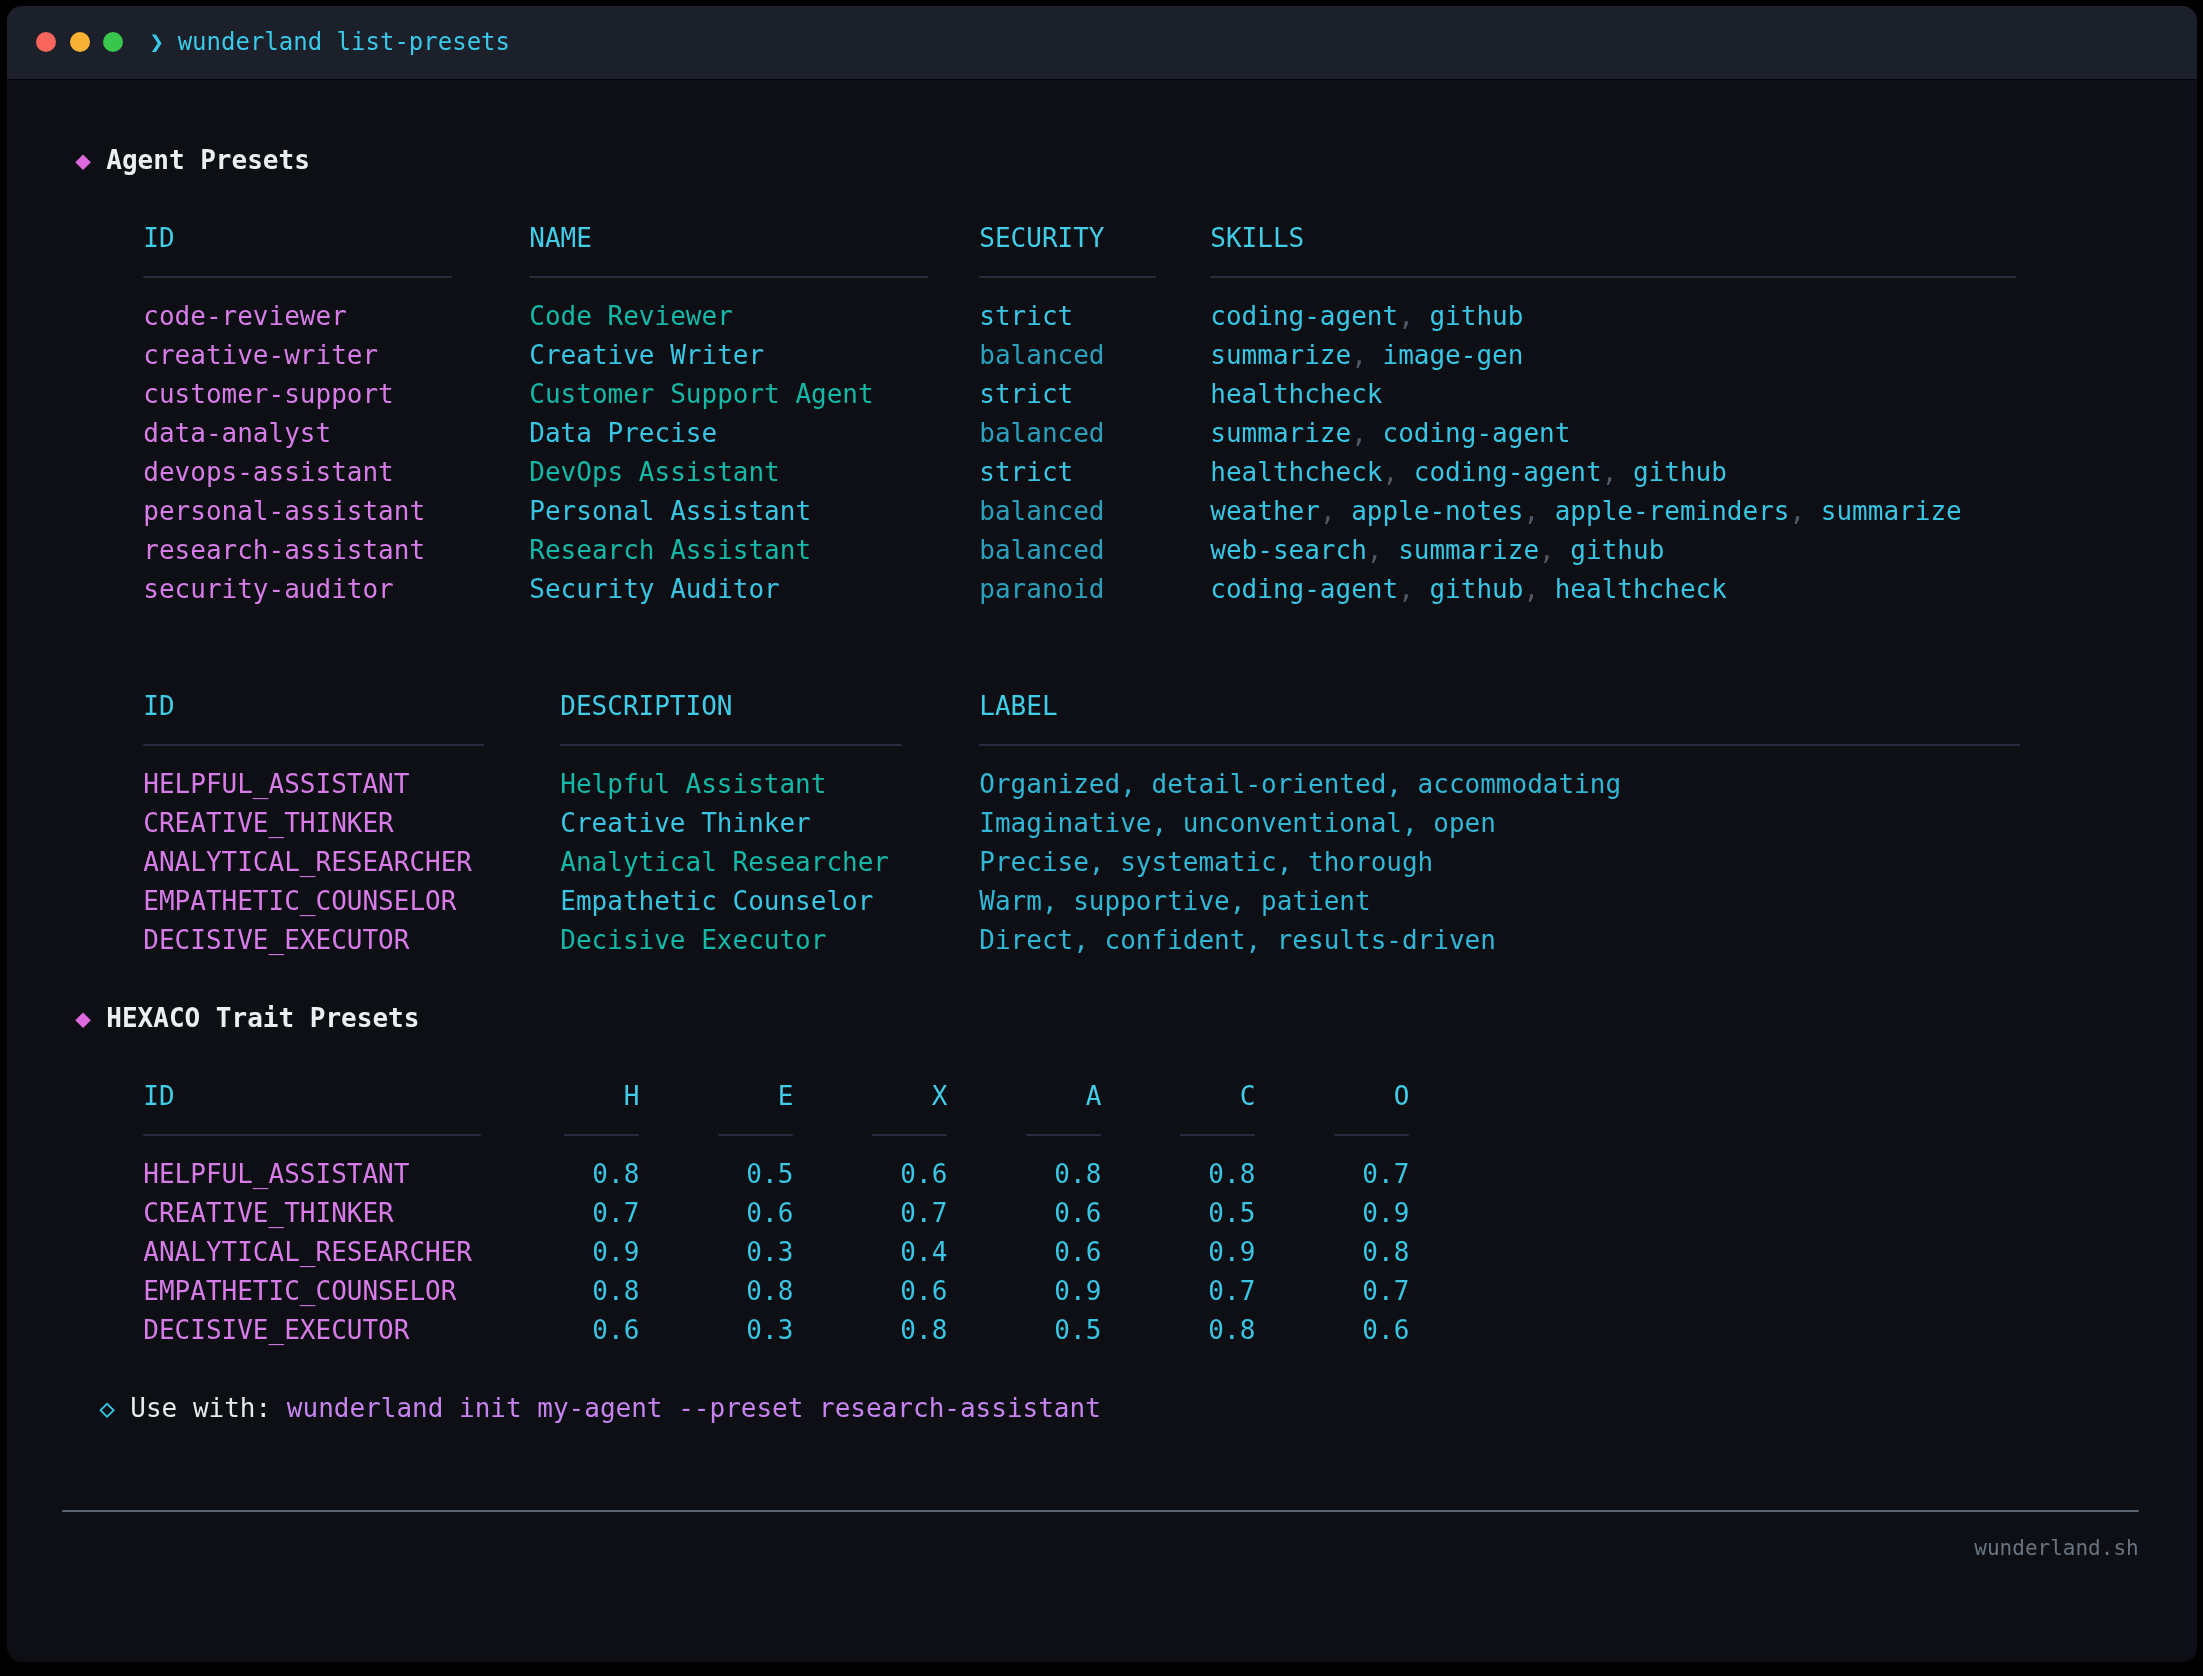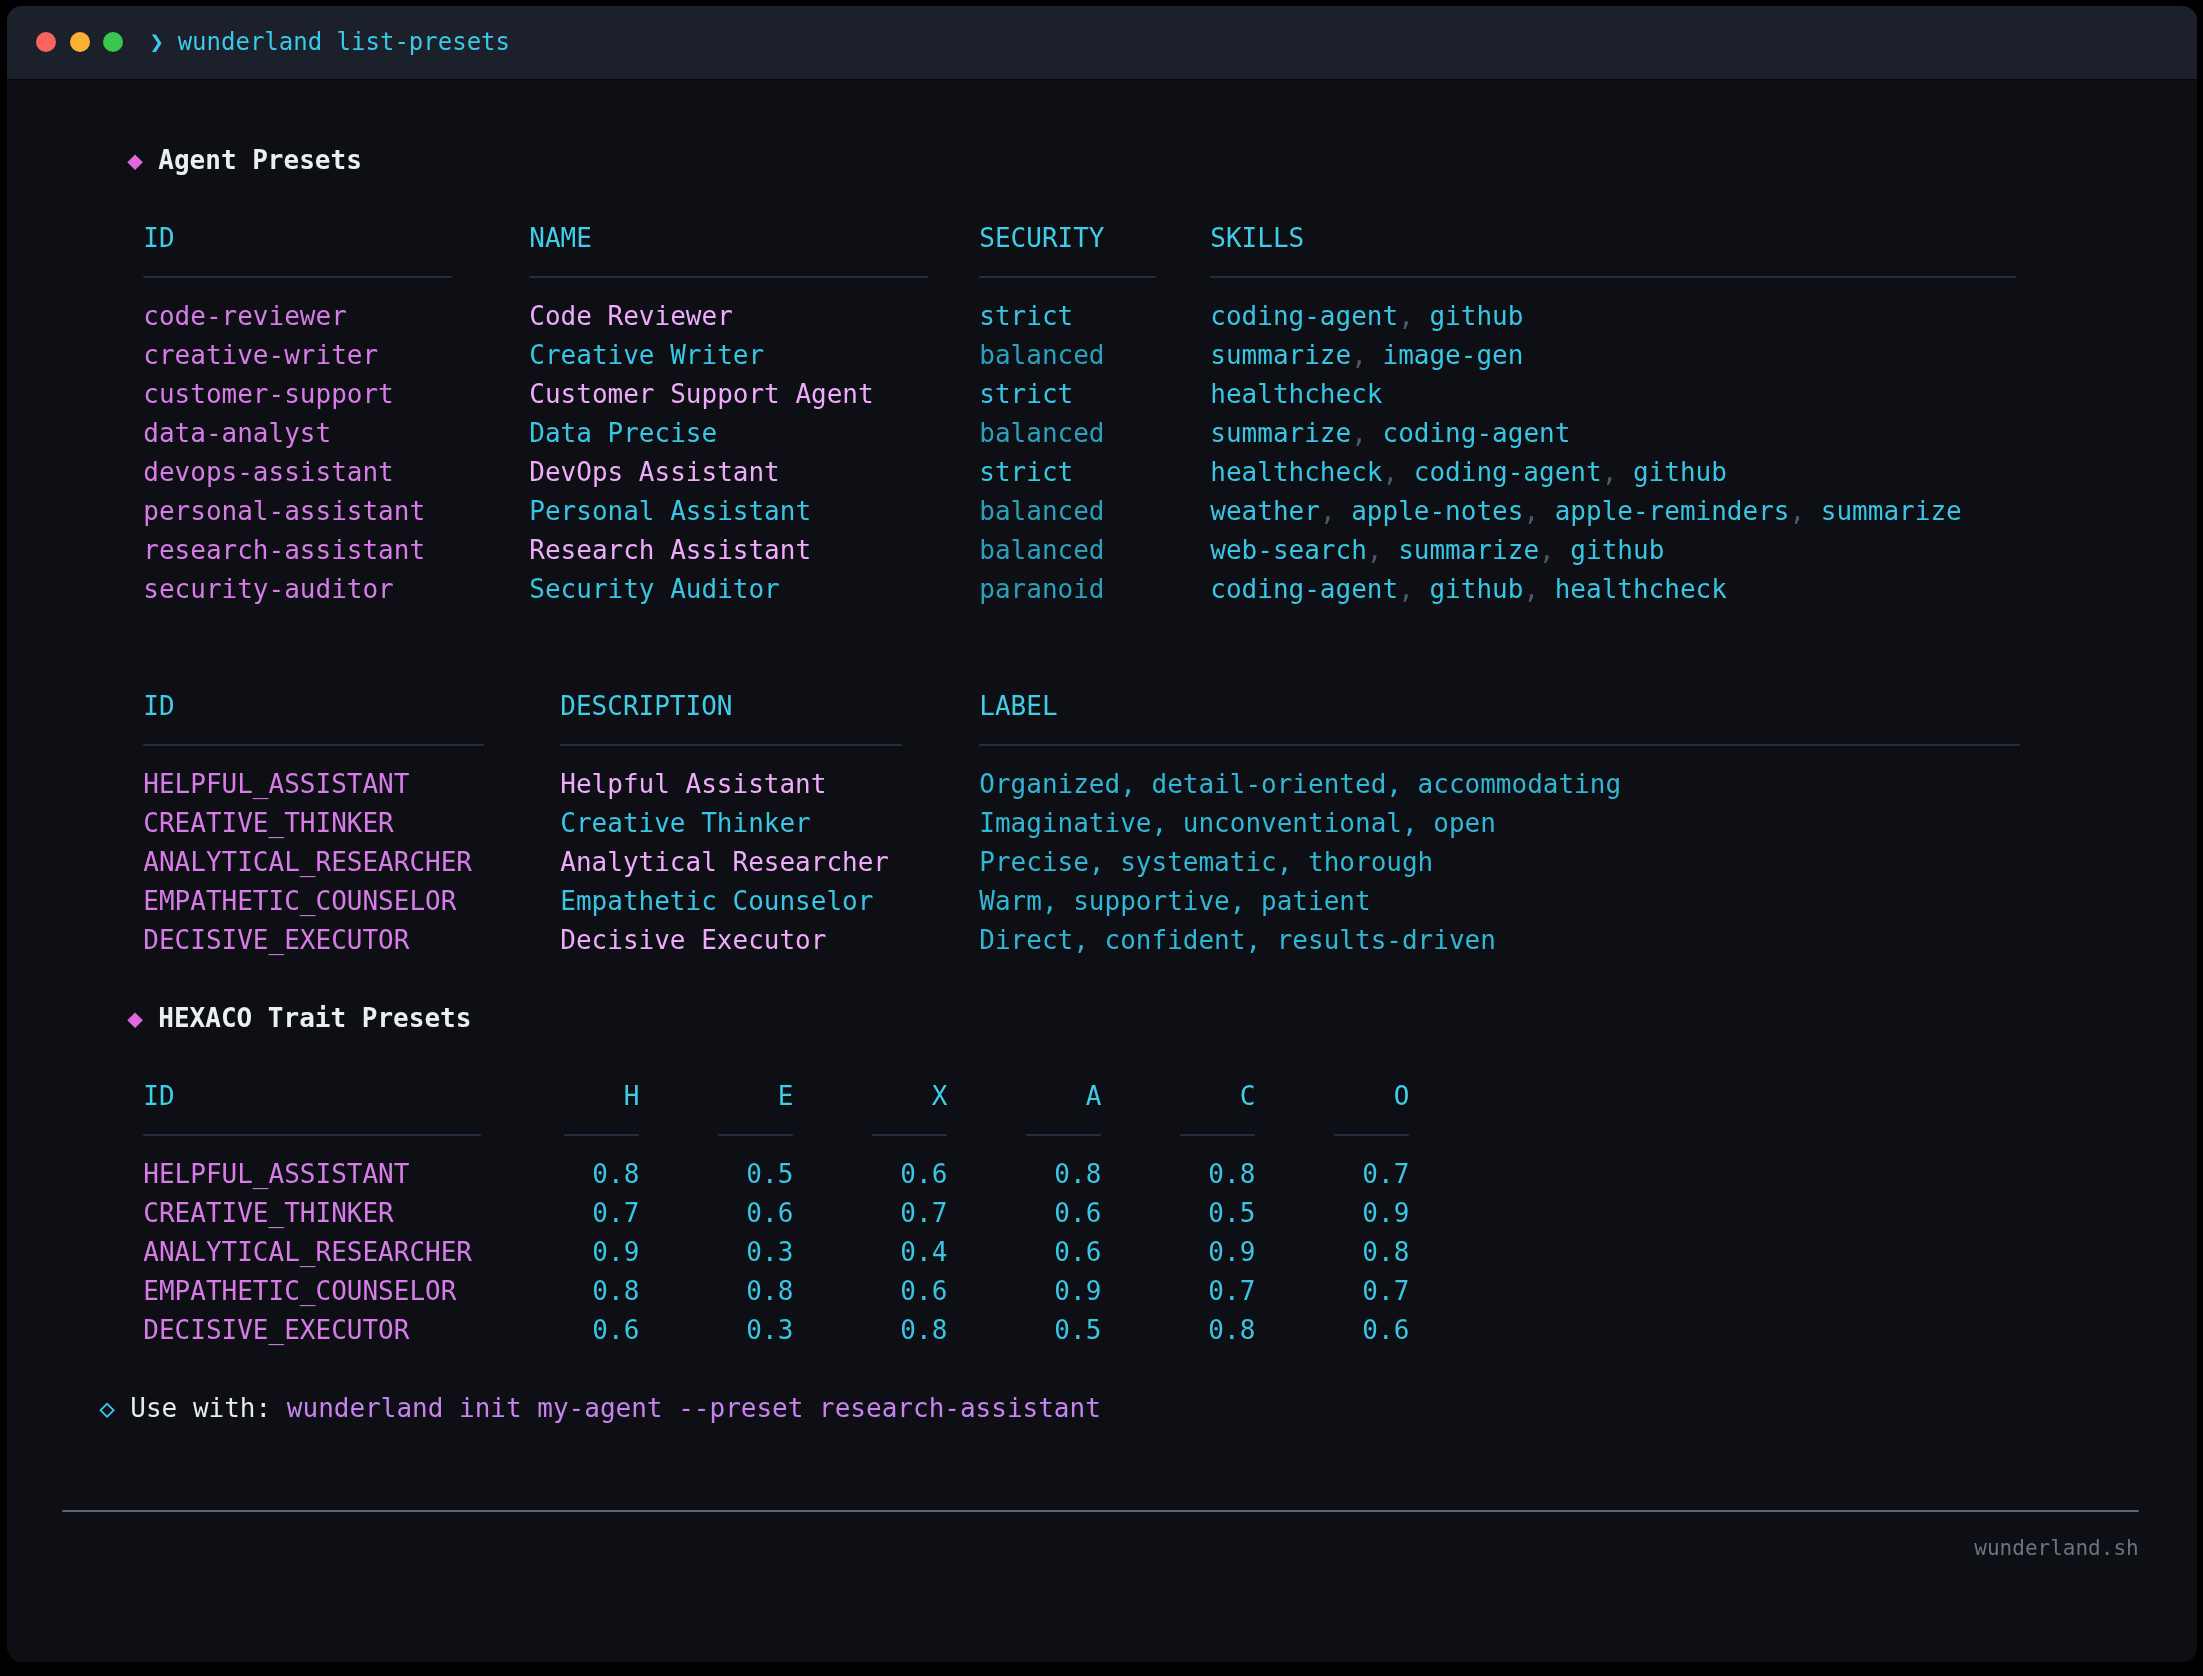--- a/index.html
+++ b/index.html
@@ -12,37 +12,37 @@
             display:flex;align-items:center;}
   .lights{display:flex;gap:13.8px;margin-left:28.5px;}
   .light{width:20px;height:20px;border-radius:50%;}
   .light.red{background:#f7655c;}
   .light.yellow{background:#f9b233;}
   .light.green{background:#38c74c;}
   .prompt{color:#3ac9e8;font-size:24px;margin-left:26px;font-weight:700;}
   .cmd{color:#3ac9e8;font-size:24px;margin-left:13.8px;}
   
   .term-body{padding-top:61px;font-size:26px;line-height:39px;color:#e8ebee;}
-  .section-title{padding-left:120px;font-weight:700;color:#eceff2;height:39px;}
+  .section-title{padding-left:68px;font-weight:700;color:#eceff2;height:39px;}
   .diamond{font-weight:400;display:inline-block;width:31px;}
   .d-magenta{color:#de68dc;}
   .d-cyan{color:#3ac9e8;font-weight:400;}
   .spacer{height:39px;}
   
   .grid{display:grid;margin-left:136px;grid-auto-rows:39px;}
   .agent-grid{grid-template-columns:386px 450px 231px 1fr;margin-right:55px;}
   .pers-grid{grid-template-columns:417px 419px 1fr;margin-right:55px;}
   .hex-grid{grid-template-columns:417px 79px 154px 154px 154px 154px 154px;margin-right:55px;}
   .th{color:#41cde8;}
   .num{text-align:right;}
   .ucell{display:flex;align-items:center;}
   .ucell.num{justify-content:flex-end;}
   .u{height:2.8px;background:#272d3f;border-radius:1.8px;}
   .c-id{color:#d77ce8;}
-  .c-white{color:#f0abfc;}
+  .c-white{color:#14b8a6;}
   .c-cyan{color:#38c6e4;}
   .c-mid{color:#31b7d6;}
   .sec-strict{color:#38c6e4;}
   .sec-balanced{color:#2aa0bd;}
   .sec-paranoid{color:#2aa0bd;}
   .skill{color:#38c6e4;}
   .sep{color:#4e5a68;}
   
   .use-line{padding-left:92px;height:39px;}
   .use-label{color:#e8ebee;}

